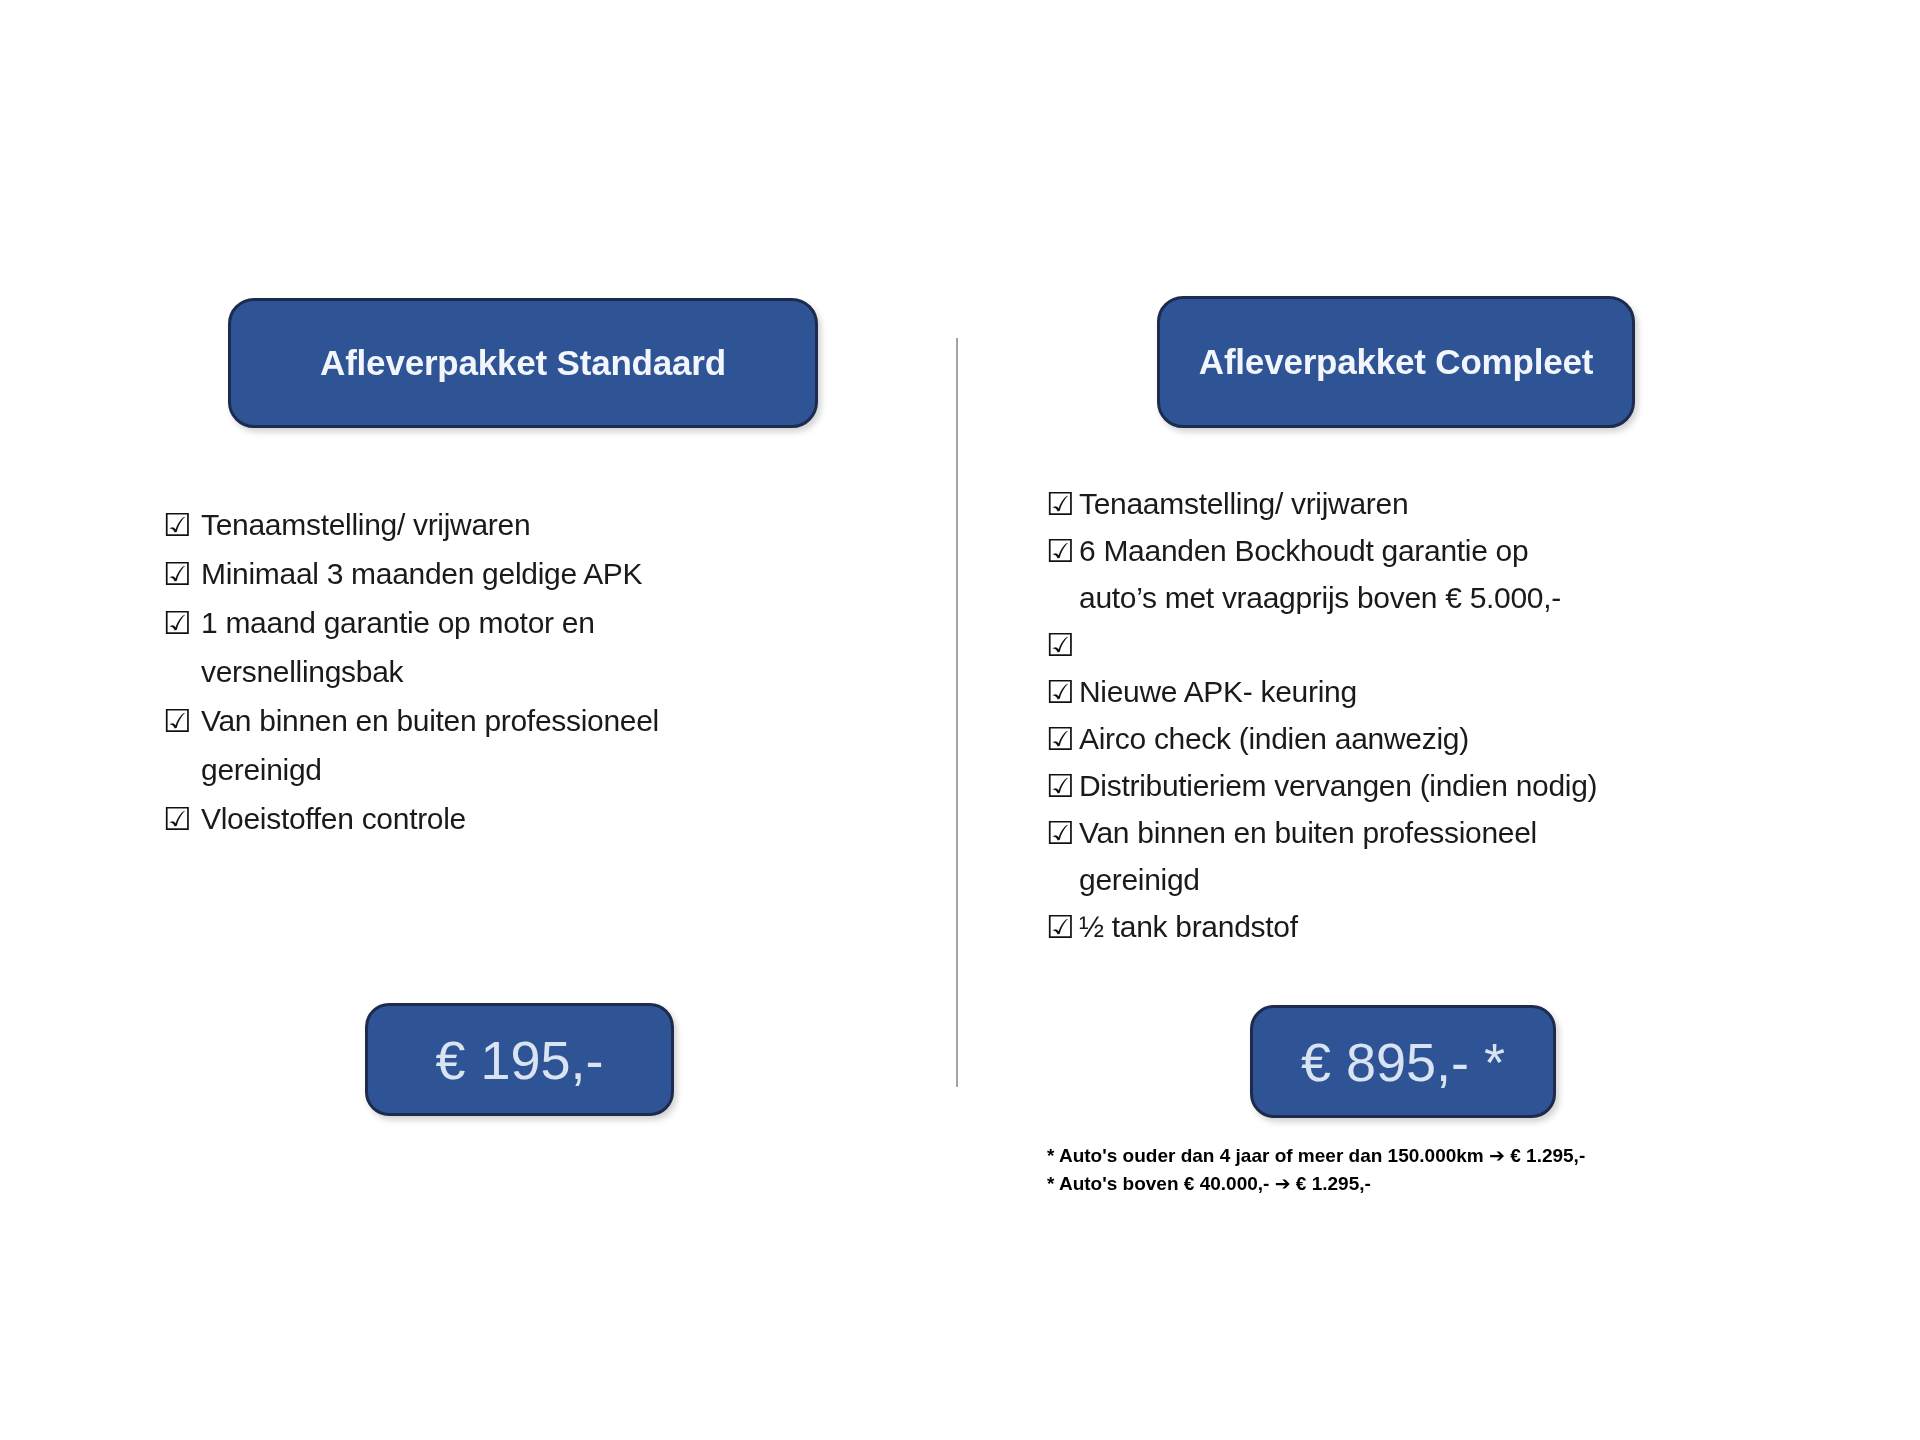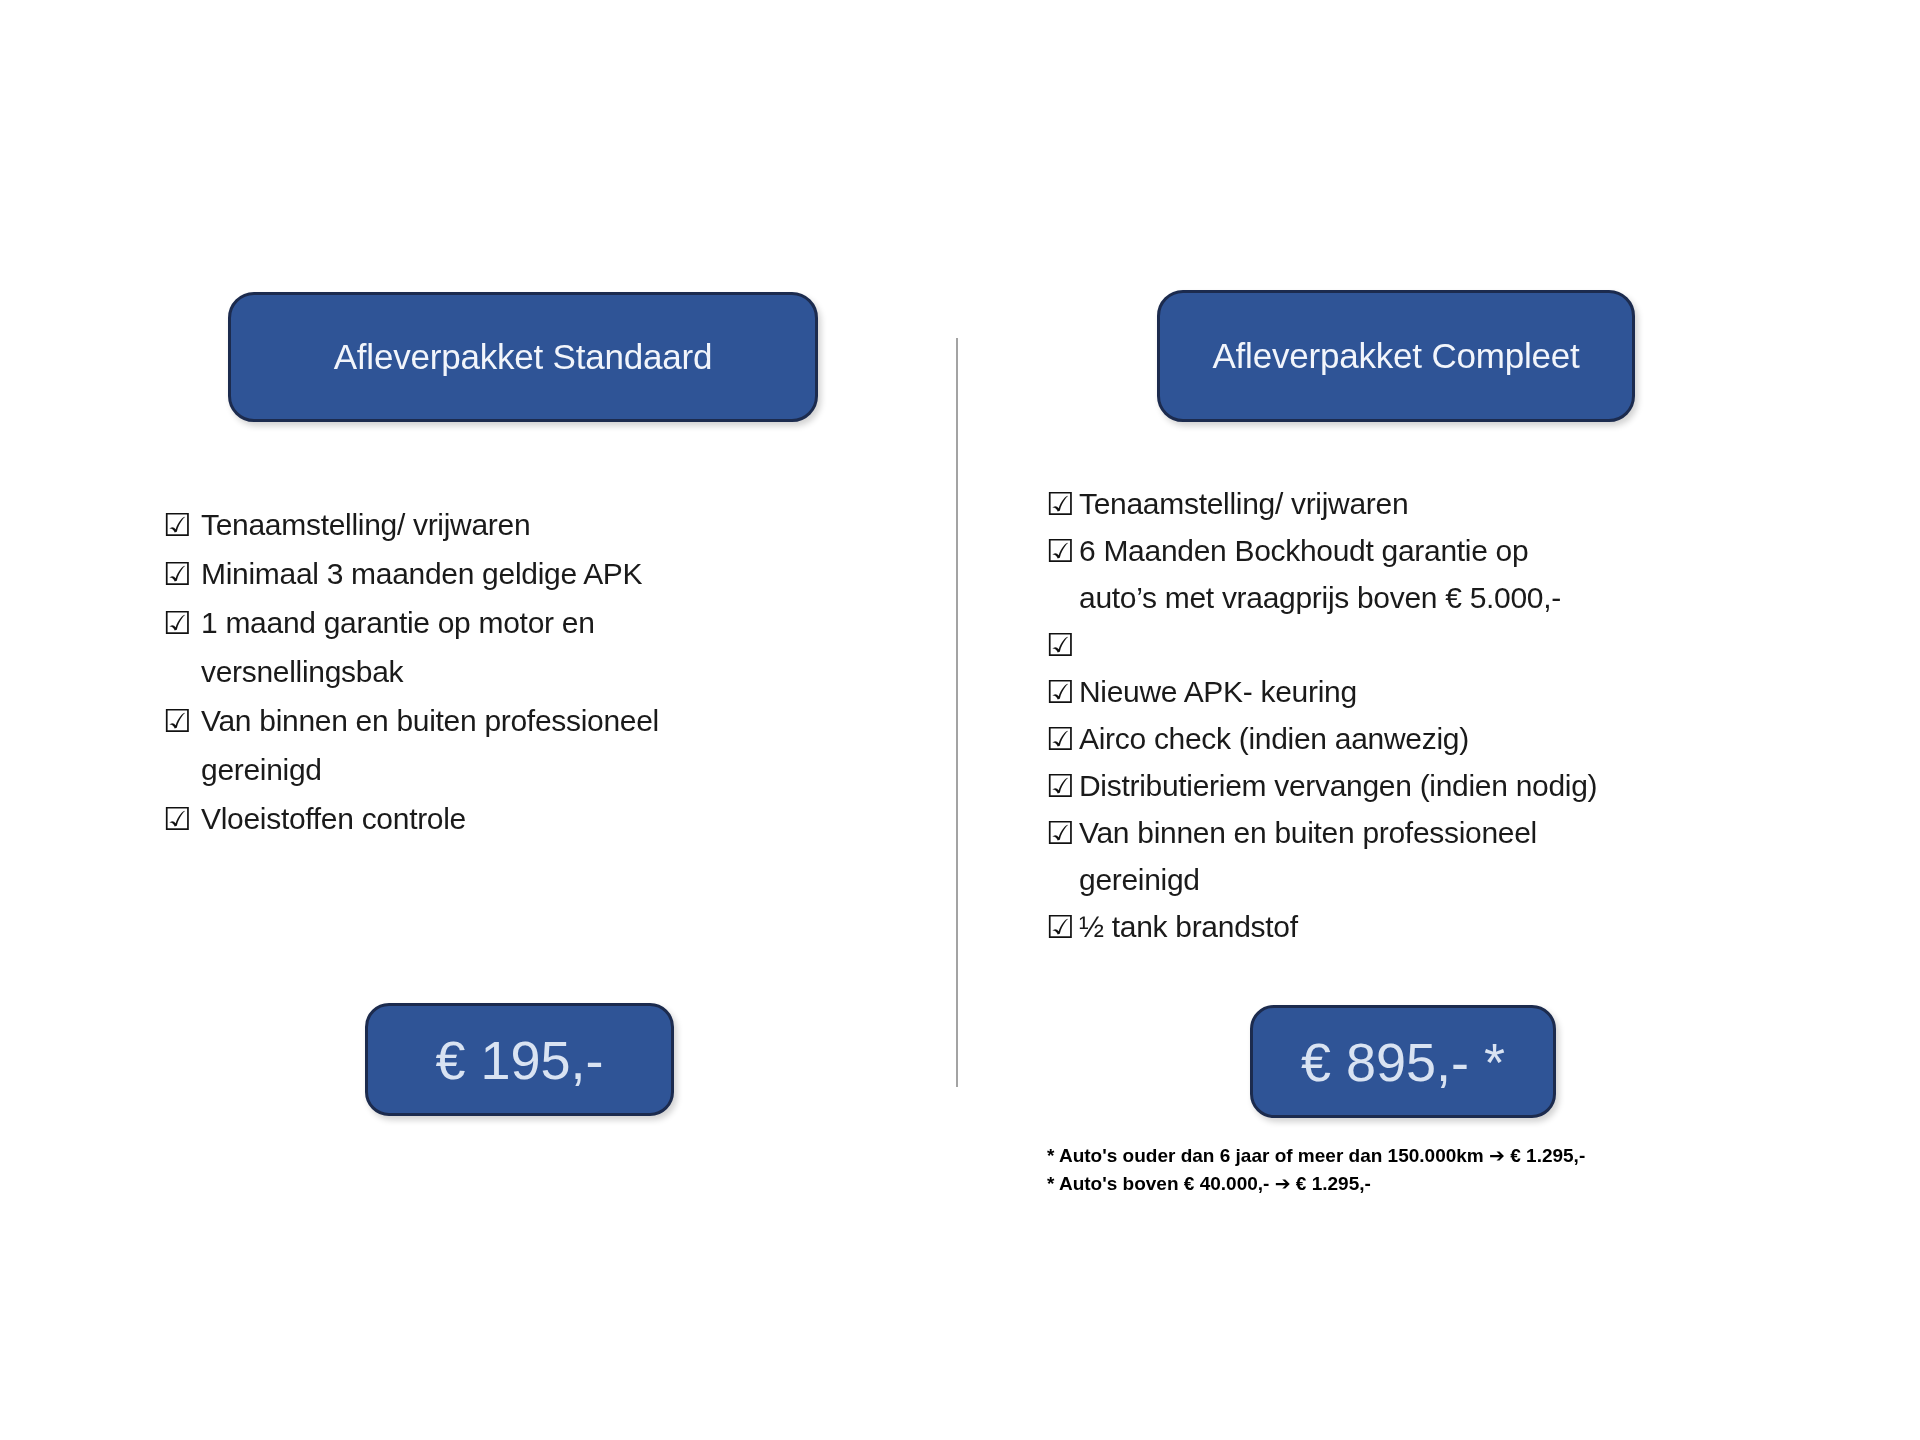--- a/index.html
+++ b/index.html
@@ -28,24 +28,25 @@
     border: 3px solid #1c2b4e;
     border-radius: 26px;
     display: flex;
     align-items: center;
     justify-content: center;
     box-shadow: 3px 4px 6px rgba(0,0,0,0.18);
     box-sizing: border-box;
   }
   .header-box {
     color: #f2f5fb;
-    font-weight: normal;
+    font-weight: bold;
     font-size: 35px;
     letter-spacing: -0.2px;
     white-space: nowrap;
+    margin-top: 6px;
   }
   #left-header  { left: 228px;  top: 292px; width: 590px; height: 130px; }
   #right-header { left: 1157px; top: 290px; width: 478px; height: 132px; }
 
   .price-box {
     color: #d9e3f2;
     font-size: 54px;
     border-radius: 24px;
     white-space: nowrap;
   }
@@ -188,17 +189,17 @@
       <span class="mark">☑</span>
       <span class="txt">½ tank brandstof</span>
     </div>
   </div>
 
   <div class="price-box" id="right-price">
     <span>€ 895,- *</span>
   </div>
 
   <div class="footnotes">
-    <div class="footnote">* Auto's ouder dan 6 jaar of meer dan 150.000km ➔ € 1.295,-</div>
+    <div class="footnote">* Auto's ouder dan 4 jaar of meer dan 150.000km ➔ € 1.295,-</div>
     <div class="footnote">* Auto's boven € 40.000,- ➔ € 1.295,-</div>
   </div>
 
 </div>
 
 </body></html>

